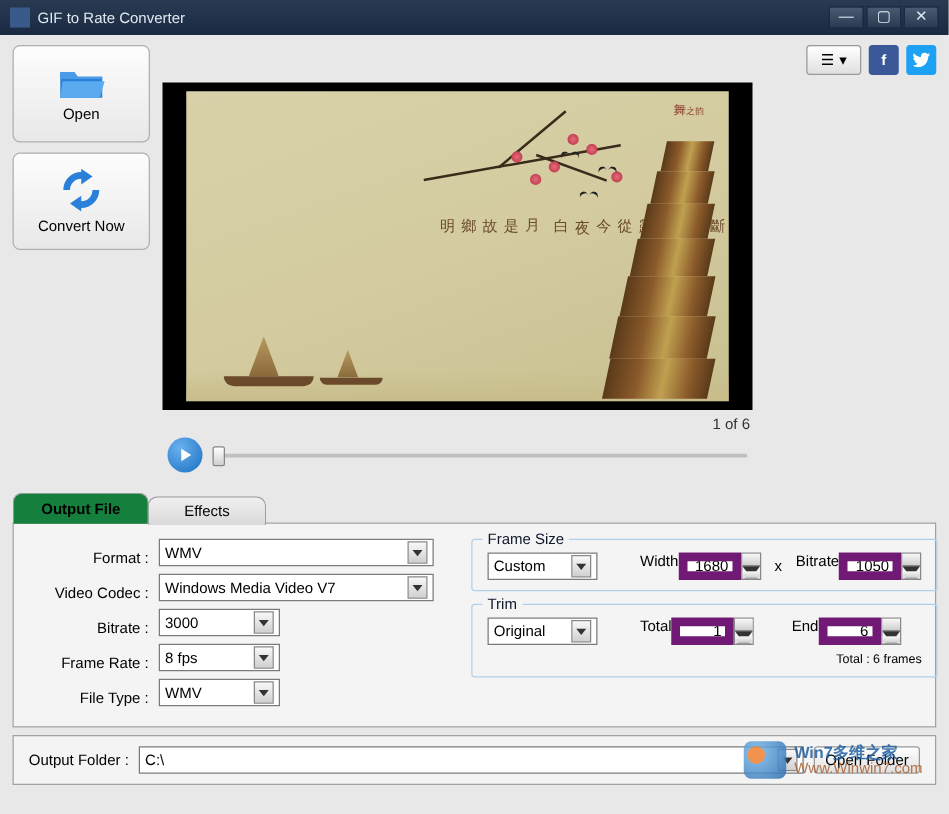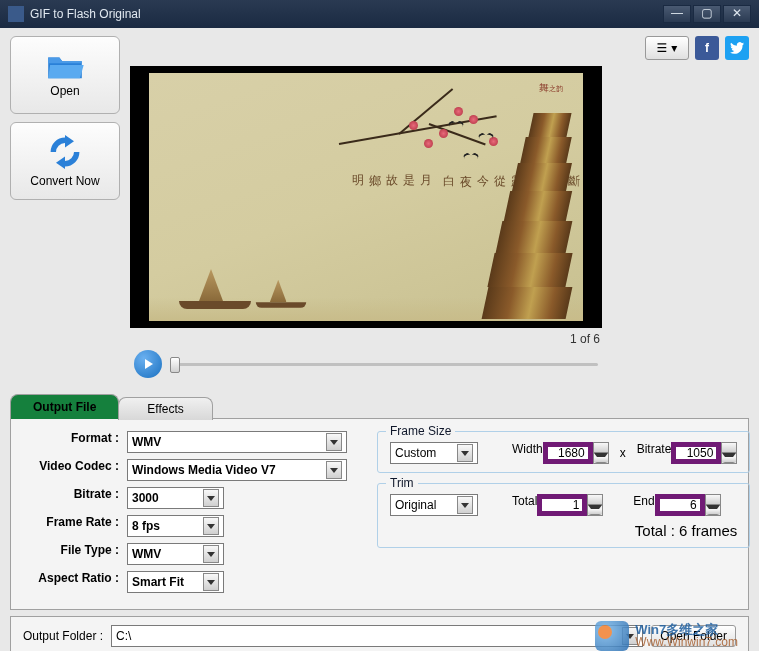--- a/index.html
+++ b/index.html
@@ -42,45 +42,45 @@
 .tab { padding: 5px 22px; border: 1px solid #a0a0a0; border-bottom: none; border-radius: 8px 8px 0 0; background: linear-gradient(#fff,#e8e8e8); margin-right: -1px; position: relative; }
 .tab.active { font-weight: bold; background: #15803d; z-index: 2; }
 .tab.inactive { background: linear-gradient(#f0f0f0,#d8d8d8); font-size: 12px; padding: 4px 28px; top: 1px; }
 
 .panel { border: 1px solid #a0a0a0; background: #f4f4f4; padding: 12px 16px 10px 16px; margin-top: -1px; }
 
 .columns { display: flex; gap: 30px; }
 .col-left { width: 330px; }
 .col-right { flex: 1; }
 
-.form-row { display: flex; align-items: flex-start; margin-bottom: 6px; font-weight: bold; }
+.form-row { display: flex; align-items: flex-end; margin-bottom: 6px; }
 .form-row label { width: 100px; text-align: right; padding-right: 8px; }
 .sel { height: 22px; border: 1px solid #7a7a7a; background: #fff; display: flex; align-items: center; padding: 0 4px; }
 .sel-wide { width: 220px; }
 .sel-mid { width: 97px; }
 .sel .txt { flex: 1; }
 .dd-btn { width: 16px; height: 18px; background: linear-gradient(#f8f8f8,#d0d0d0); border: 1px solid #888; display: flex; align-items: center; justify-content: center; margin-left: 3px; }
 .dd-arrow { width: 0; height: 0; border-left: 4px solid transparent; border-right: 4px solid transparent; border-top: 5px solid #333; }
 
 .fieldset { border: 1px solid #b0d0e8; border-radius: 3px; padding: 10px 12px 8px 12px; margin-bottom: 10px; position: relative; }
 .fieldset .legend { position: absolute; top: -8px; left: 8px; background: #f4f4f4; padding: 0 4px; color: #0f172a; }
 
 .size-row { display: flex; align-items: center; gap: 8px; }
 .spin-wrap { display: flex; }
 .spin-wrap .lbl { margin-bottom: 2px; }
 .spin { display: flex; }
-.spin input { width: 50px; height: 22px; border: 5px solid #701a75; padding: 0 3px; text-align: right; }
+.spin input { width: 50px; height: 22px; border: 7px solid #701a75; padding: 0 3px; text-align: right; }
 .spin-btns { display: flex; flex-direction: column; border: 1px solid #888; }
 .spin-btns div { width: 14px; height: 10px; background: linear-gradient(#f8f8f8,#d0d0d0); display: flex; align-items: center; justify-content: center; }
 .spin-btns div:first-child { border-bottom: 1px solid #888; }
 .arr-up { width: 0; height: 0; border-left: 3px solid transparent; border-right: 3px solid transparent; border-bottom: 4px solid #333; }
 .arr-dn { width: 0; height: 0; border-left: 3px solid transparent; border-right: 3px solid transparent; border-top: 4px solid #333; }
 
 .x-sep { padding: 0 3px; align-self: flex-end; margin-bottom: 4px; }
-.total-frames { text-align: right; margin-top: 6px; font-size: 15px; }
+.total-frames { text-align: right; margin-top: 6px; font-size: 10px; }
 
 .output-row { border: 1px solid #a0a0a0; background: #f4f4f4; padding: 8px 12px; margin-top: 6px; display: flex; align-items: center; }
 .output-row label { padding-right: 8px; }
 .output-row .sel { flex: 1; }
 .open-folder-btn { margin-left: 8px; height: 22px; padding: 0 8px; background: linear-gradient(#fff,#e0e0e0); border: 1px solid #999; border-radius: 3px; }
 
 .watermark { position: absolute; right: 10px; bottom: 4px; display: flex; align-items: center; gap: 6px; opacity: 0.85; }
 .wm-logo { width: 34px; height: 30px; background: radial-gradient(circle at 30% 30%, #7ab8ea, #2a6db0); border-radius: 6px; position:relative; }
 .wm-logo:before{content:"";position:absolute;left:3px;top:4px;width:14px;height:14px;border-radius:50%;background:#f08030;}
 .wm-text { font-size: 11px; color: #a86030; line-height: 12px; text-align: left; }
@@ -102,21 +102,21 @@
 .hull{width:72px;height:8px;background:#6a4a2a;border-radius:0 0 30px 30px;}
 .sail{position:absolute;left:20px;bottom:8px;width:24px;height:32px;background:linear-gradient(#b89860,#8a6a3a);clip-path:polygon(50% 0,100% 100%,0 100%);}
 .water{position:absolute;left:0;right:0;bottom:0;height:24px;background:linear-gradient(transparent,#c8bc8a);}
 .seal{position:absolute;right:20px;top:8px;font-size:10px;color:#8a3a2a;font-family:serif;}
 </style>
 </head>
 <body>
 
 <div class="titlebar">
   <div class="app-icon"></div>
-  <div class="title">GIF to Flash Original</div>
+  <div class="title">GIF to Rate Converter</div>
   <div class="wbtn">—</div>
   <div class="wbtn">▢</div>
   <div class="wbtn">✕</div>
 </div>
 
 <div class="main">
 
   <div class="top-row">
     <div class="left-buttons">
       <div class="big-btn">
@@ -255,29 +255,20 @@
           </div>
         <div class="form-row">
             <label>File Type :</label>
           <div class="sel sel-mid">
               <span class="txt">WMV</span>
               <div class="dd-btn">
                 <div class="dd-arrow"></div>
               </div>
             </div>
           </div>
-        <div class="form-row">
-            <label>Aspect Ratio :</label>
-          <div class="sel sel-mid">
-              <span class="txt">Smart Fit</span>
-              <div class="dd-btn">
-                <div class="dd-arrow"></div>
-              </div>
-            </div>
-          </div>
       </div>
 
       <div class="col-right">
         <div class="fieldset">
           <div class="legend">Frame Size</div>
           <div class="size-row">
             <div class="sel" style="width:88px;">
                 <span class="txt">Custom</span>
                 <div class="dd-btn">
                   <div class="dd-arrow"></div>

